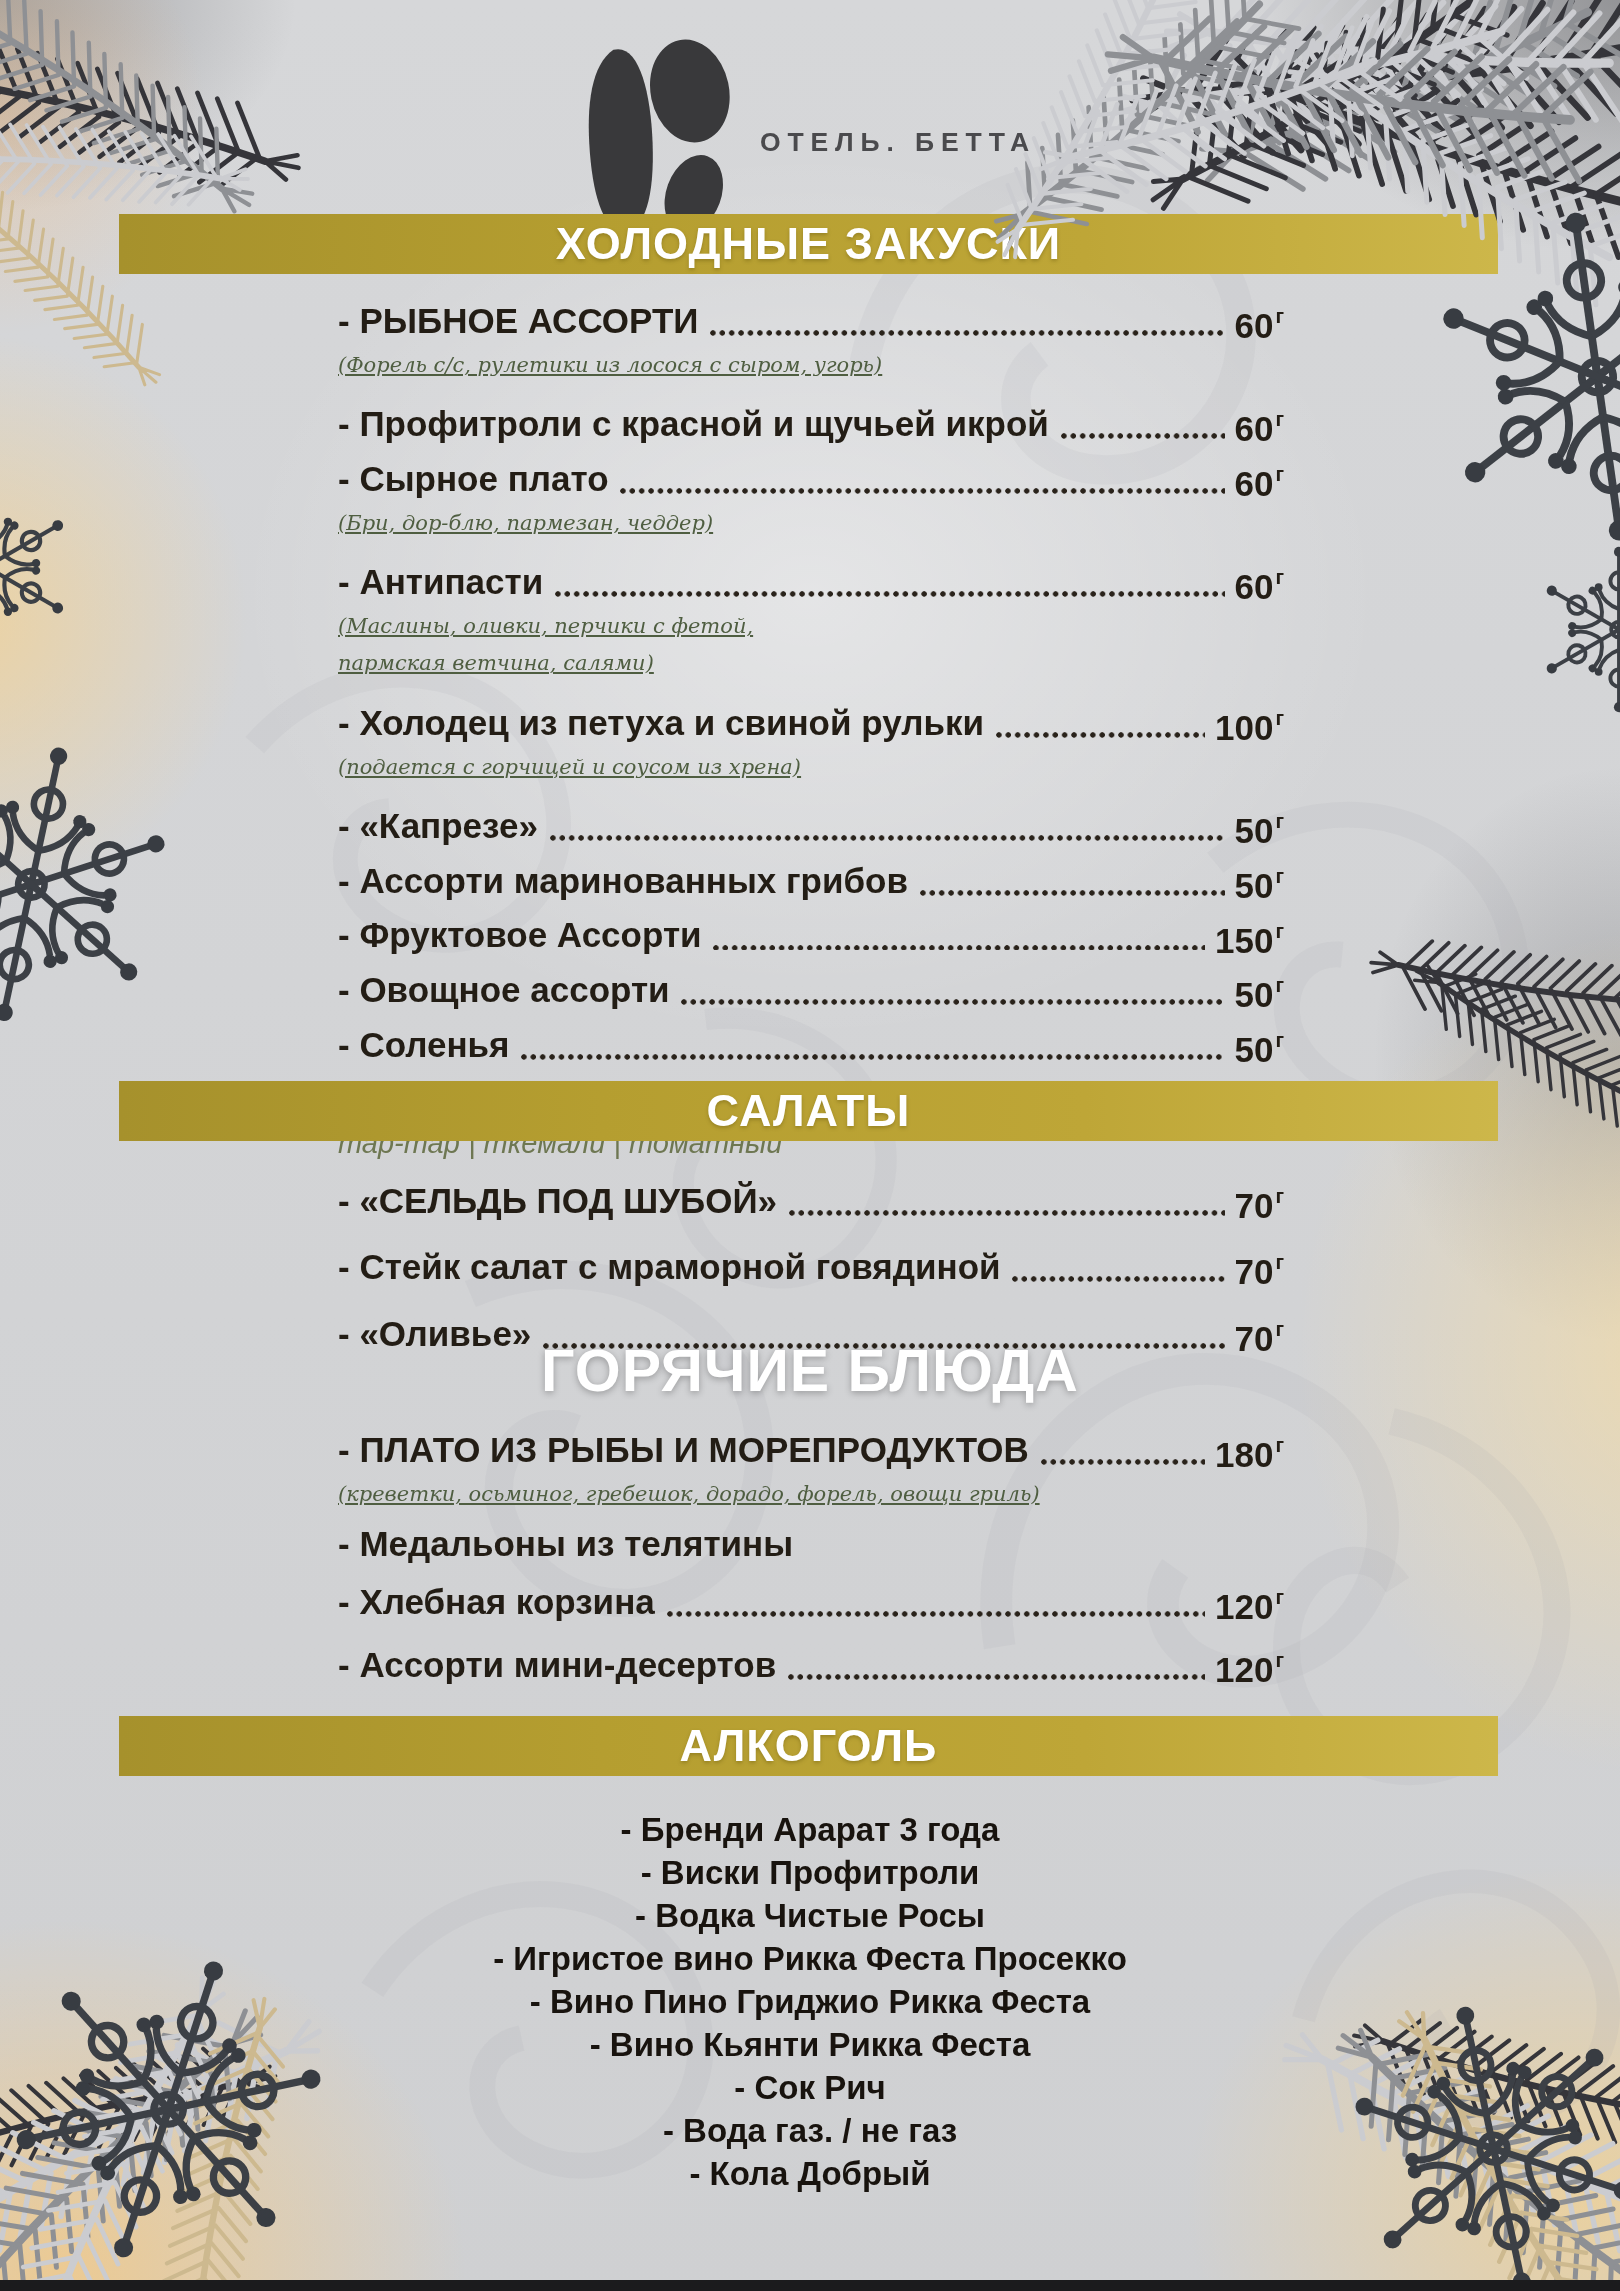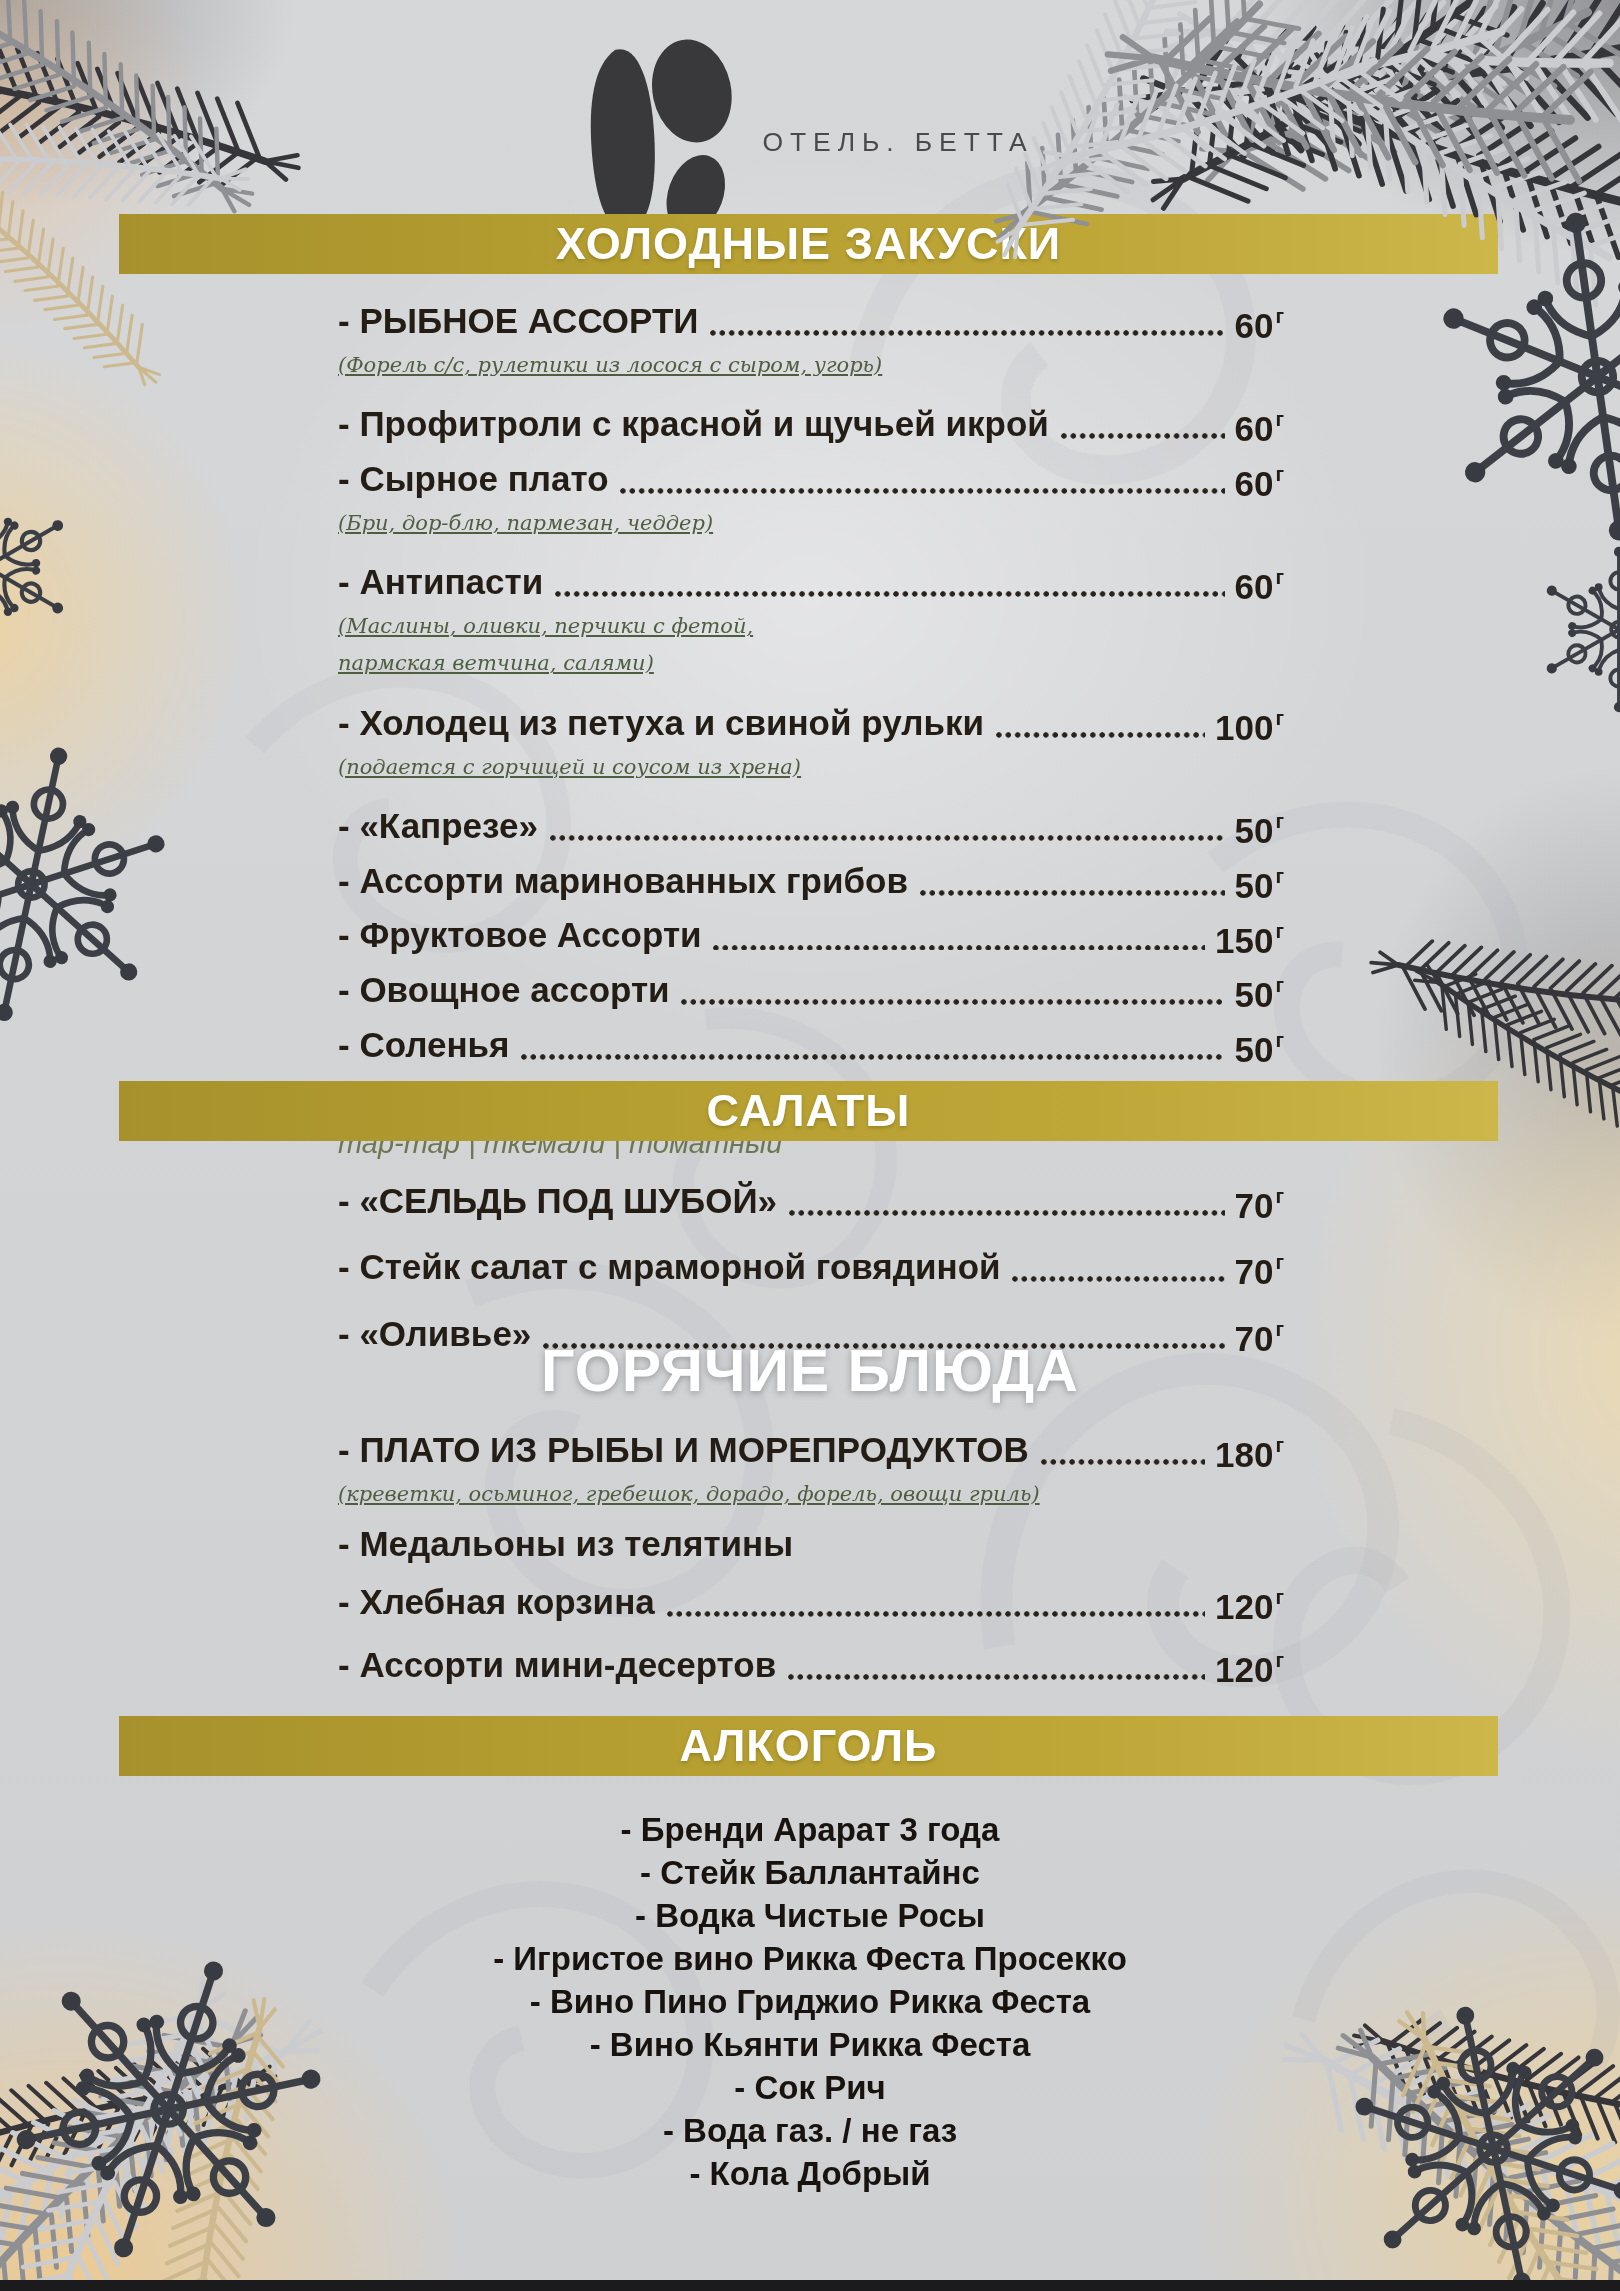--- a/index.html
+++ b/index.html
@@ -21,21 +21,21 @@
   svg{display:block}
   .layer{position:absolute;left:0;top:0;width:1620px;height:2292px;pointer-events:none;}
   .wm{z-index:1}
   .content{z-index:2}
   .decor{z-index:3}
 
   
   .logo{position:absolute;top:35px;left:0;right:0;display:flex;justify-content:center;align-items:center;gap:29px;}
   .logo-text{display:flex;flex-direction:column;align-items:center;}
   .brand-name{font-size:65px;font-weight:400;letter-spacing:2px;color:#3b3b3d;line-height:69px;}
-  .brand-tagline{font-size:26.5px;font-weight:400;letter-spacing:6.9px;color:#4a4a4d;margin-top:3.9px;}
+  .brand-tagline{font-size:26.5px;font-weight:700;letter-spacing:6.9px;color:#4a4a4d;margin-top:3.9px;}
 
   
   .band{
     position:absolute;left:119px;width:1379px;height:60px;
     background:linear-gradient(90deg,#a6912c 0%,#b59e30 35%,#bea637 70%,#cdb74a 100%);
     display:flex;align-items:center;justify-content:center;
   }
   .band-title{font-size:45px;font-weight:bold;color:#ffffff;letter-spacing:1px;text-shadow:0 2px 3.9px rgba(90,75,10,.35);}
   .band-cold{top:214px}
   .band-salads{top:1081px}
@@ -295,21 +295,21 @@
 
         </div>
       </div>
 
     <div class="band band-alc">
       <span class="band-title">АЛКОГОЛЬ</span>
     </div>
     <div class="list-alc">
 
     <div class="ai">- Бренди Арарат 3 года</div>
-        <div class="ai">- Стейк Баллантайнс</div>
+        <div class="ai">- Виски Профитроли</div>
         <div class="ai">- Водка Чистые Росы</div>
         <div class="ai">- Игристое вино Рикка Феста Просекко</div>
         <div class="ai">- Вино Пино Гриджио Рикка Феста</div>
         <div class="ai">- Вино Кьянти Рикка Феста</div>
         <div class="ai">- Сок Рич</div>
         <div class="ai">- Вода газ. / не газ</div>
         <div class="ai">- Кола Добрый</div>
       </div>
 
   </div>

